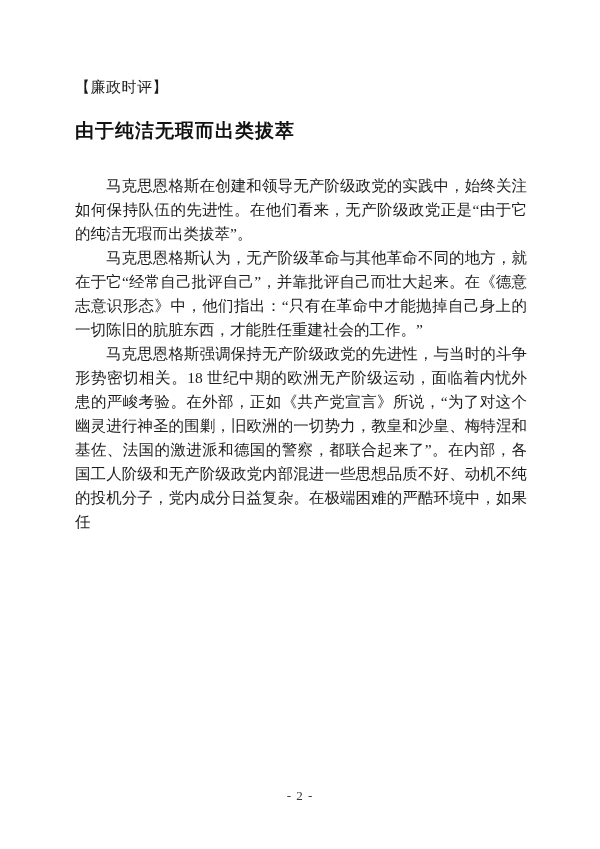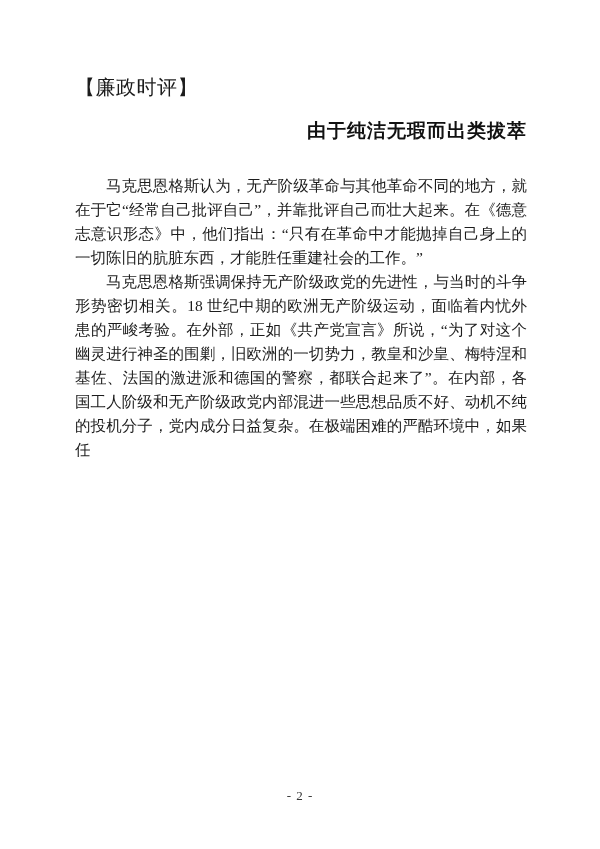--- a/index.html
+++ b/index.html
@@ -17,31 +17,31 @@
     overflow: hidden;
     color: #1c1c1c;
   }
   .content {
     position: absolute;
     left: 75px;
     top: 76px;
     width: 452px;
   }
   .header-label {
-    font-size: 20px;
+    font-size: 15px;
     line-height: 22px;
     color: #1c1c1c;
     letter-spacing: 0.5px;
   }
   .doc-title {
     margin-top: 19px;
     font-size: 19px;
     line-height: 27px;
     font-weight: bold;
-    text-align: right;
+    text-align: left;
     letter-spacing: 1px;
     color: #111111;
   }
   .body-text {
     margin-top: 30px;
   }
   .body-text p {
     font-size: 15.5px;
     line-height: 24px;
     text-align: justify;
@@ -65,19 +65,20 @@
 </head>
 <body>
 
 <div class="page">
   <div class="content">
     <div class="header-label">【廉政时评】</div>
 
     <h1 class="doc-title">由于纯洁无瑕而出类拔萃</h1>
 
     <div class="body-text">
+      <p>马克思恩格斯在创建和领导无产阶级政党的实践中，始终关注如何保持队伍的先进性。在他们看来，无产阶级政党正是“由于它的纯洁无瑕而出类拔萃”。</p>
       <p>马克思恩格斯认为，无产阶级革命与其他革命不同的地方，就在于它“经常自己批评自己”，并靠批评自己而壮大起来。在《德意志意识形态》中，他们指出：“只有在革命中才能抛掉自己身上的一切陈旧的肮脏东西，才能胜任重建社会的工作。”</p>
       <p>马克思恩格斯强调保持无产阶级政党的先进性，与当时的斗争形势密切相关。18 世纪中期的欧洲无产阶级运动，面临着内忧外患的严峻考验。在外部，正如《共产党宣言》所说，“为了对这个幽灵进行神圣的围剿，旧欧洲的一切势力，教皇和沙皇、梅特涅和基佐、法国的激进派和德国的警察，都联合起来了”。在内部，各国工人阶级和无产阶级政党内部混进一些思想品质不好、动机不纯的投机分子，党内成分日益复杂。在极端困难的严酷环境中，如果任</p>
     </div>
   </div>
 
   <div class="page-footer">- 2 -</div>
 </div>
 
 </body></html>

